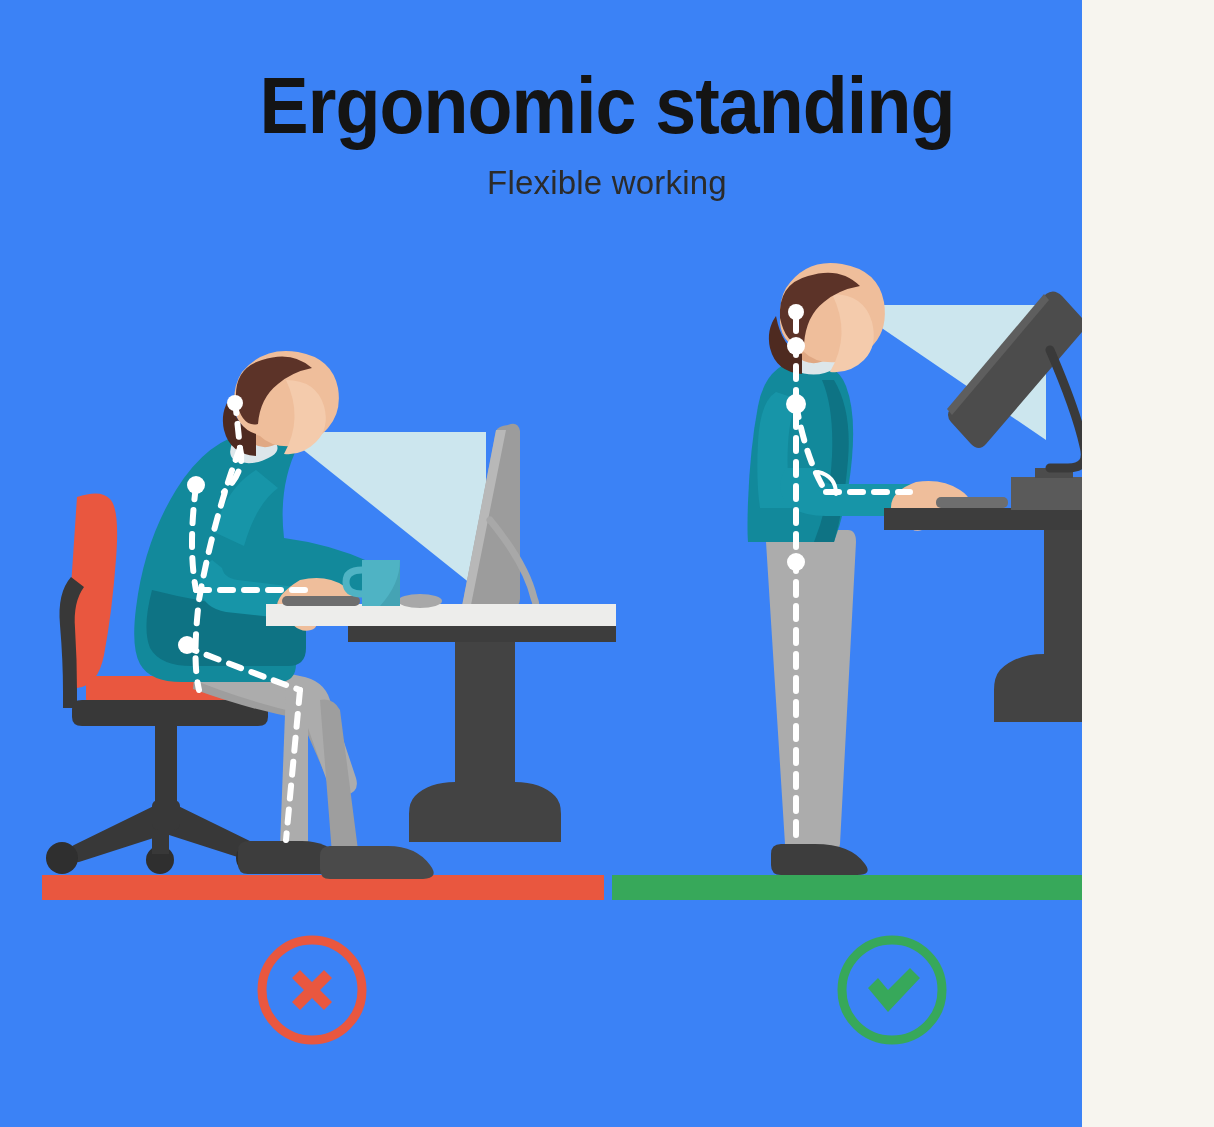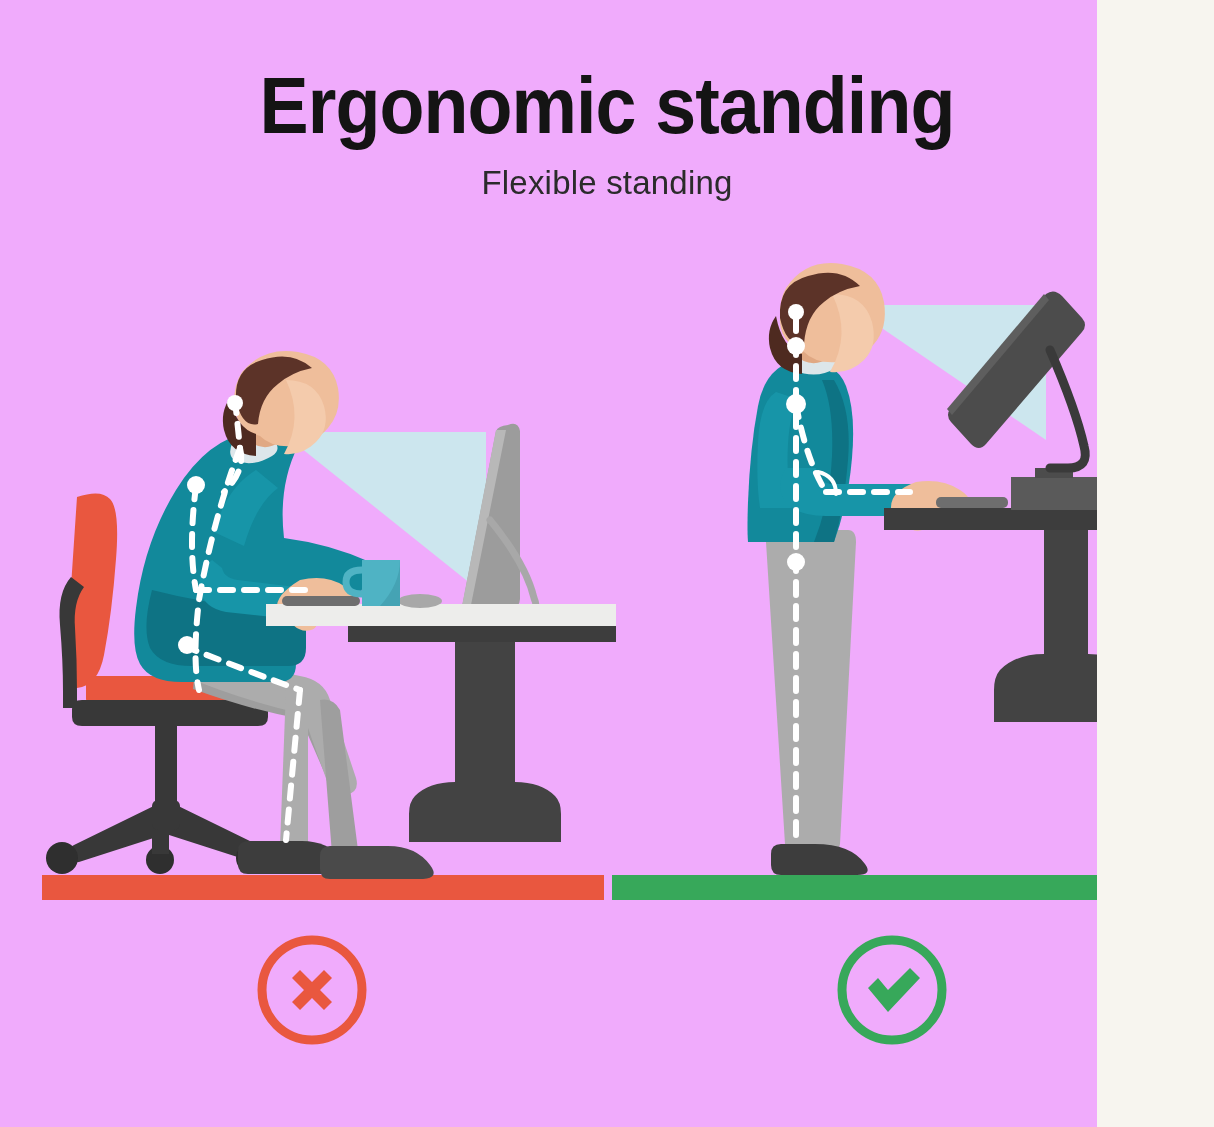--- a/index.html
+++ b/index.html
@@ -7,23 +7,22 @@
     padding: 0;
     background: #F7F5EF;
   }
   body {
     font-family: "Liberation Sans", sans-serif;
   }
   #poster {
     position: relative;
     width: 1082px;
     height: 1127px;
-    background: #f0abfc;
+    background: #3b82f6;
     overflow: hidden;
-    padding-left: 15px;
   }
   
   .header {
     position: absolute;
     left: 0;
     top: 0;
     width: 1214px;
     text-align: center;
   }
   .title {
@@ -71,21 +70,21 @@
   .verdict.bad  { left: 252px; }
   .verdict.good { left: 832px; }
 </style>
 </head>
 <body>
 
 <div id="poster">
 
   <div class="header">
     <h1 class="title">Ergonomic standing</h1>
-    <p class="subtitle">Flexible standing</p>
+    <p class="subtitle">Flexible working</p>
   </div>
 
   <div class="stage">
   <svg width="1214" height="1127" viewBox="0 0 1214 1127" xmlns="http://www.w3.org/2000/svg">
 
     <g>
 
       <rect x="42" y="875" width="562" height="25" fill="#E9573F"></rect>
 
       <g>

